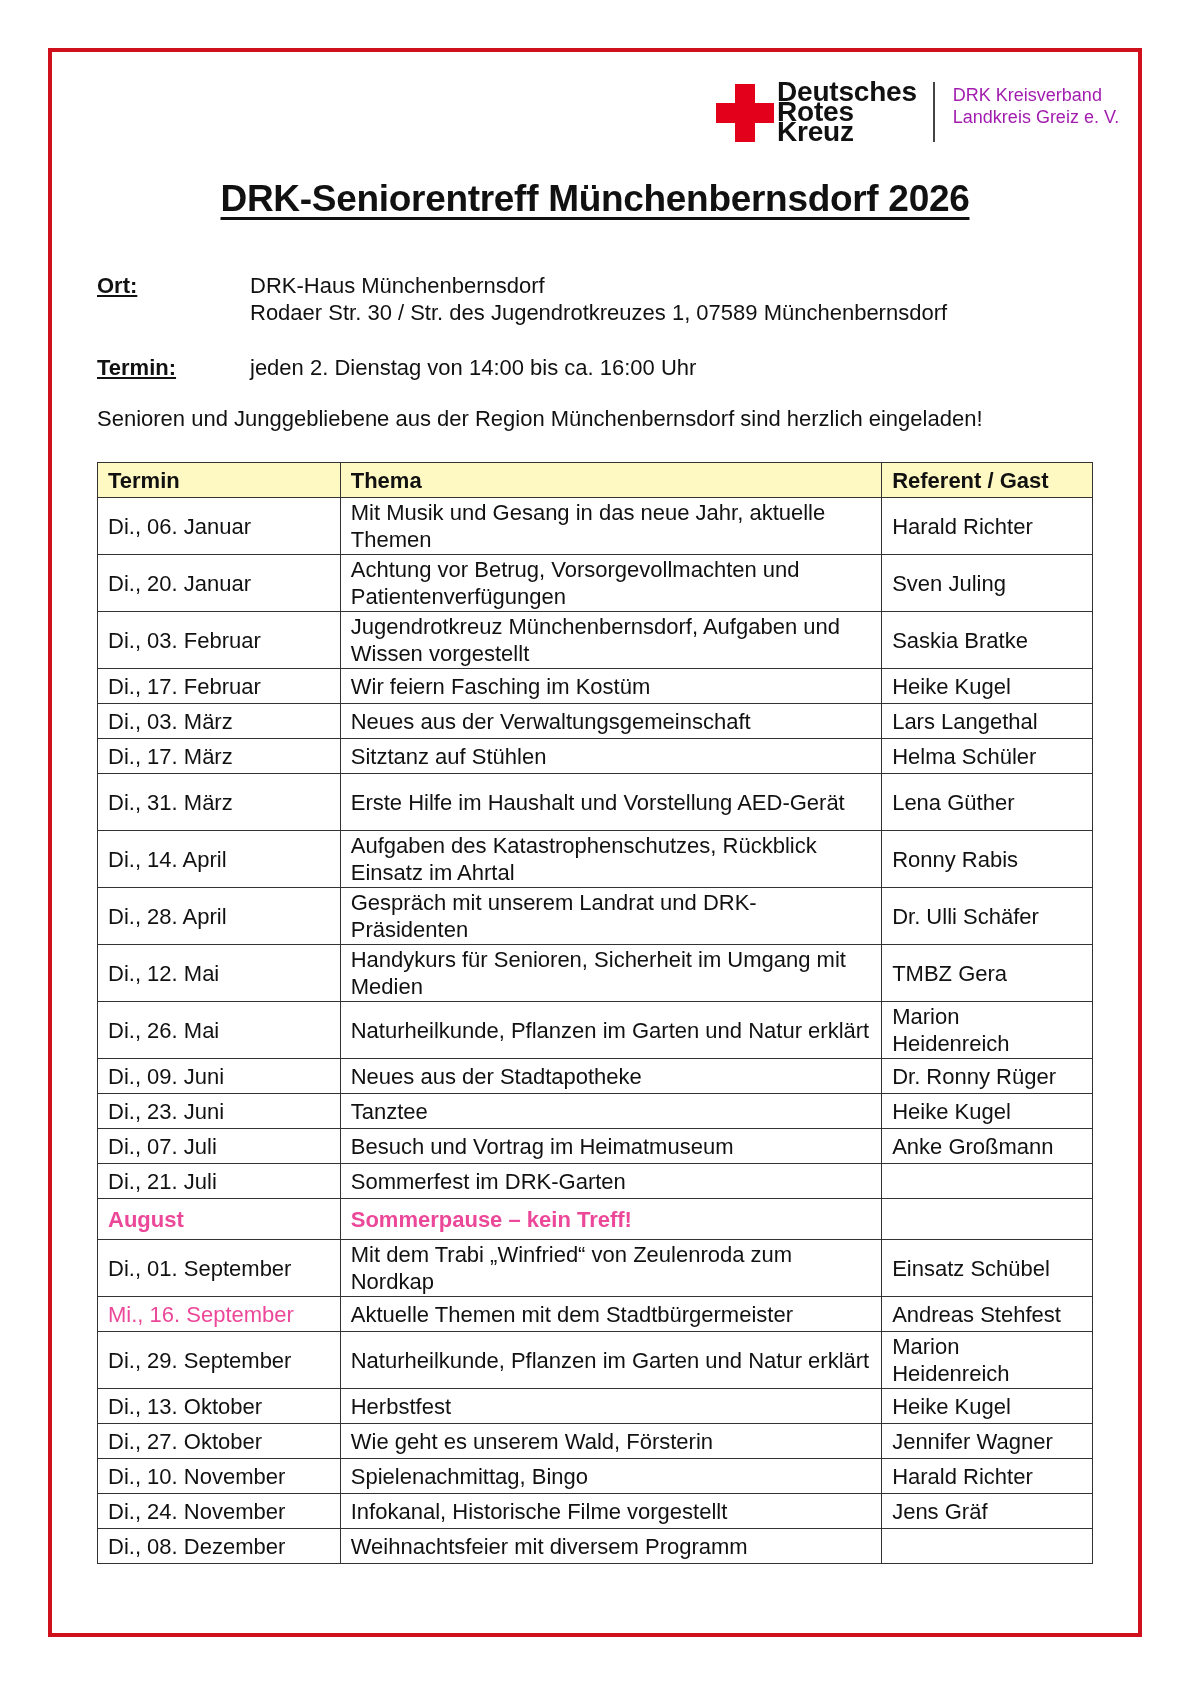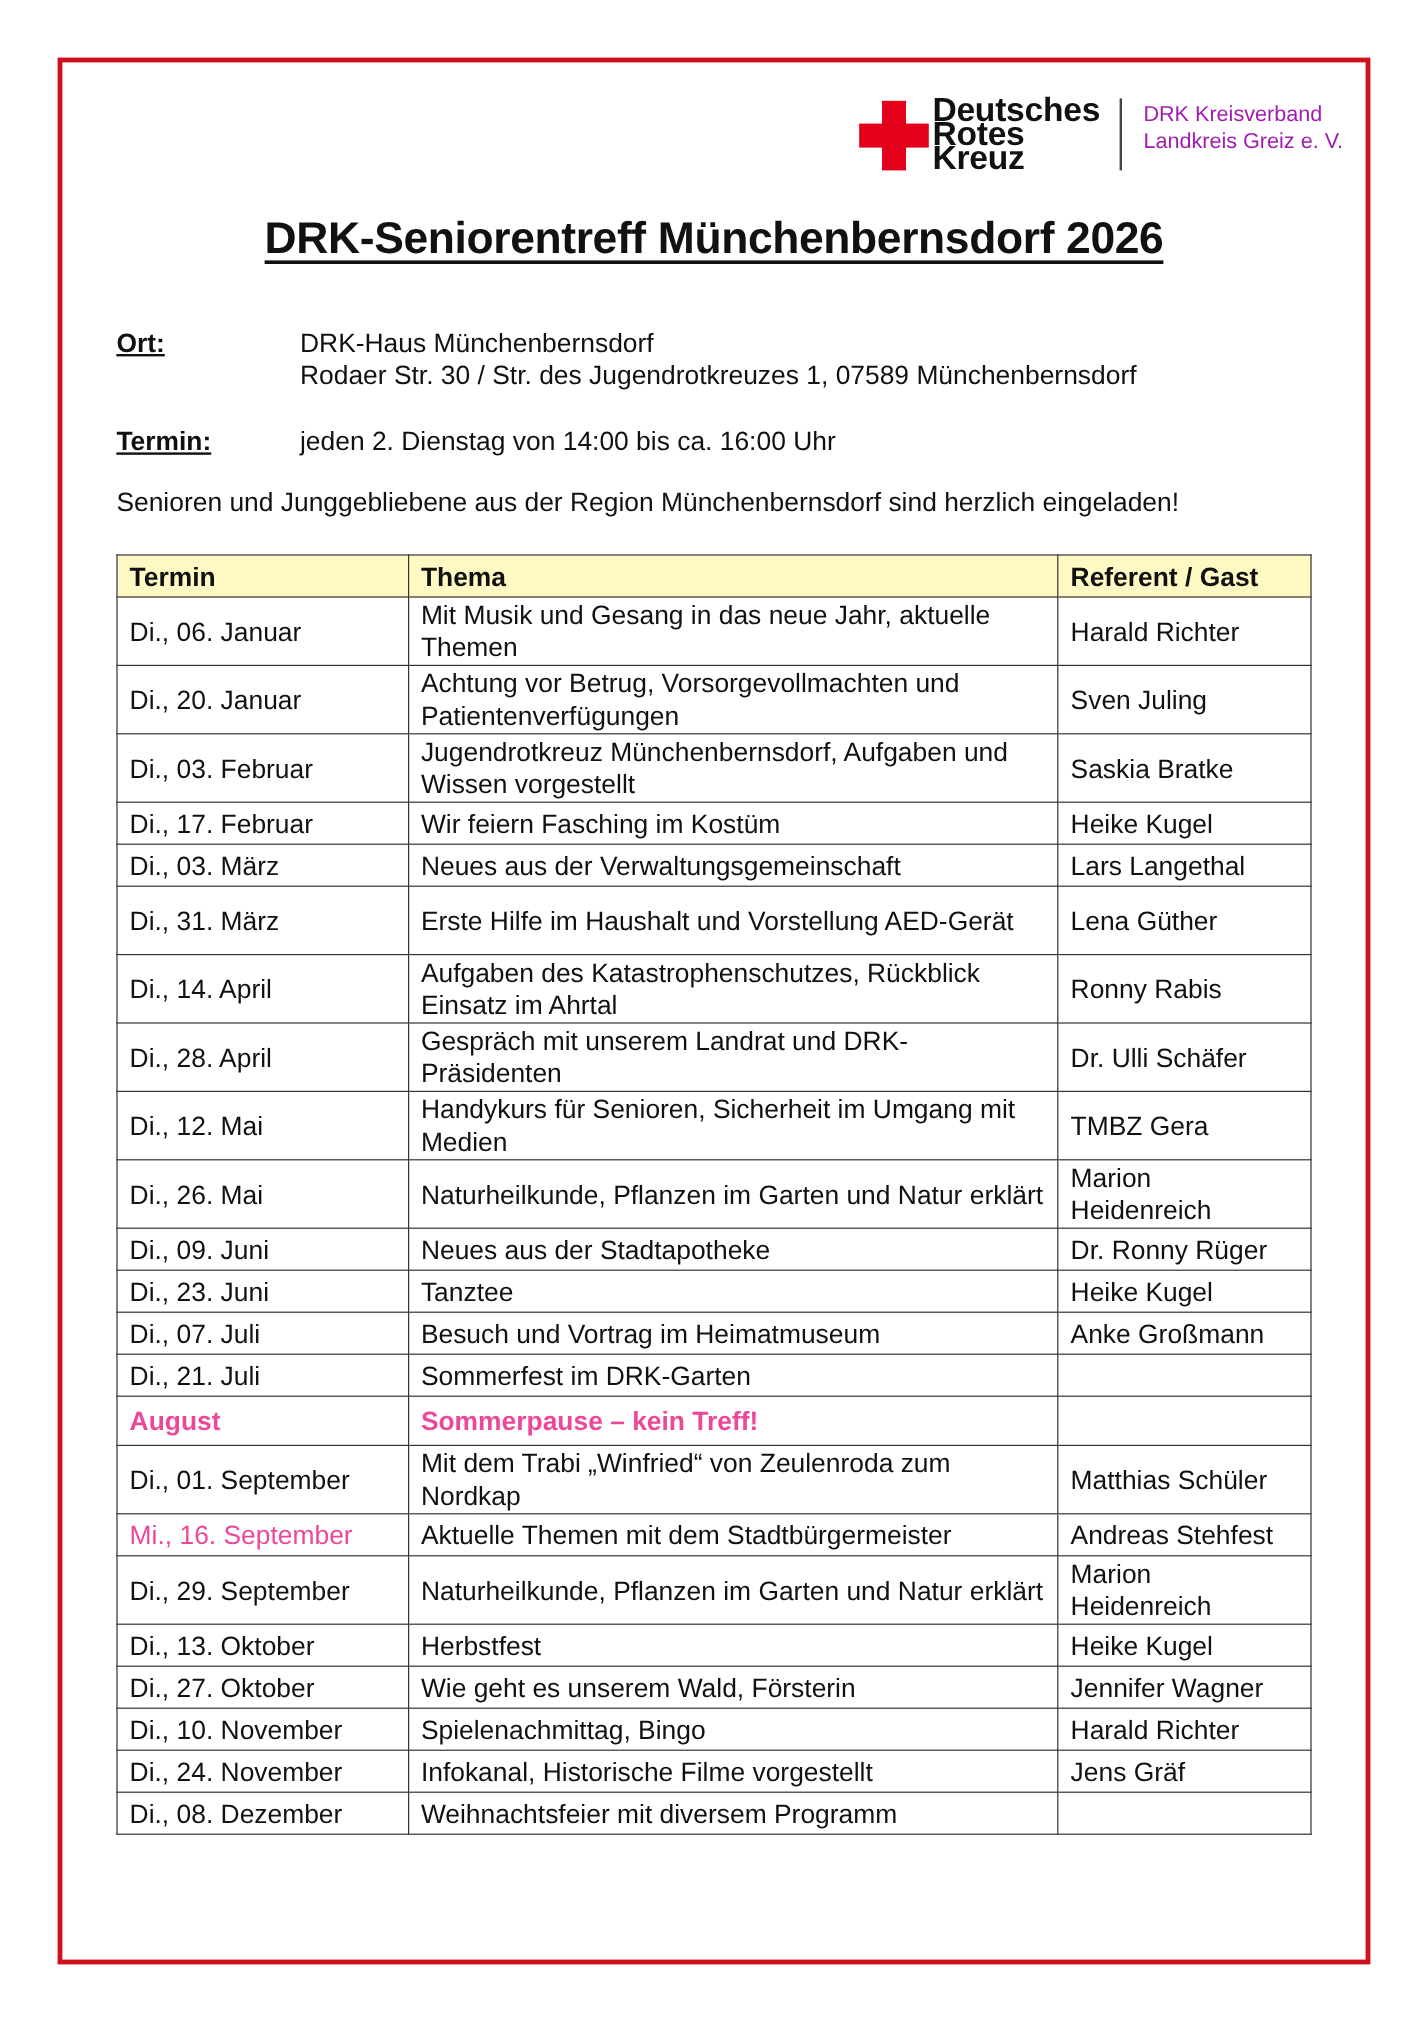--- a/index.html
+++ b/index.html
@@ -103,20 +103,25 @@
         <td>Di., 17. Februar</td>
         <td>Wir feiern Fasching im Kostüm</td>
         <td>Heike Kugel</td>
       </tr>
       <tr>
         <td>Di., 03. März</td>
         <td>Neues aus der Verwaltungsgemeinschaft</td>
         <td>Lars Langethal</td>
       </tr>
       <tr>
+        <td>Di., 17. März</td>
+        <td>Sitztanz auf Stühlen</td>
+        <td>Helma Schüler</td>
+      </tr>
+      <tr>
         <td class="two">Di., 31. März</td>
         <td class="two">Erste Hilfe im Haushalt und Vorstellung AED-Gerät</td>
         <td class="two">Lena Güther</td>
       </tr>
       <tr>
         <td class="two">Di., 14. April</td>
         <td class="two">Aufgaben des Katastrophenschutzes, Rückblick Einsatz im Ahrtal</td>
         <td class="two">Ronny Rabis</td>
       </tr>
       <tr>
@@ -155,21 +160,21 @@
         <td></td>
       </tr>
       <tr>
         <td class="red bold" style="height: 40px;">August</td>
         <td class="red bold" style="height: 40px;">Sommerpause – kein Treff!</td>
         <td style="height: 40px;"></td>
       </tr>
       <tr>
         <td class="two">Di., 01. September</td>
         <td class="two">Mit dem Trabi „Winfried“ von Zeulenroda zum Nordkap</td>
-        <td class="two">Matthias Schüler</td>
+        <td class="two">Einsatz Schübel</td>
       </tr>
       <tr>
         <td class="red">Mi., 16. September</td>
         <td>Aktuelle Themen mit dem Stadtbürgermeister</td>
         <td>Andreas Stehfest</td>
       </tr>
       <tr>
         <td class="two">Di., 29. September</td>
         <td class="two">Naturheilkunde, Pflanzen im Garten und Natur erklärt</td>
         <td class="two">Marion Heidenreich</td>

